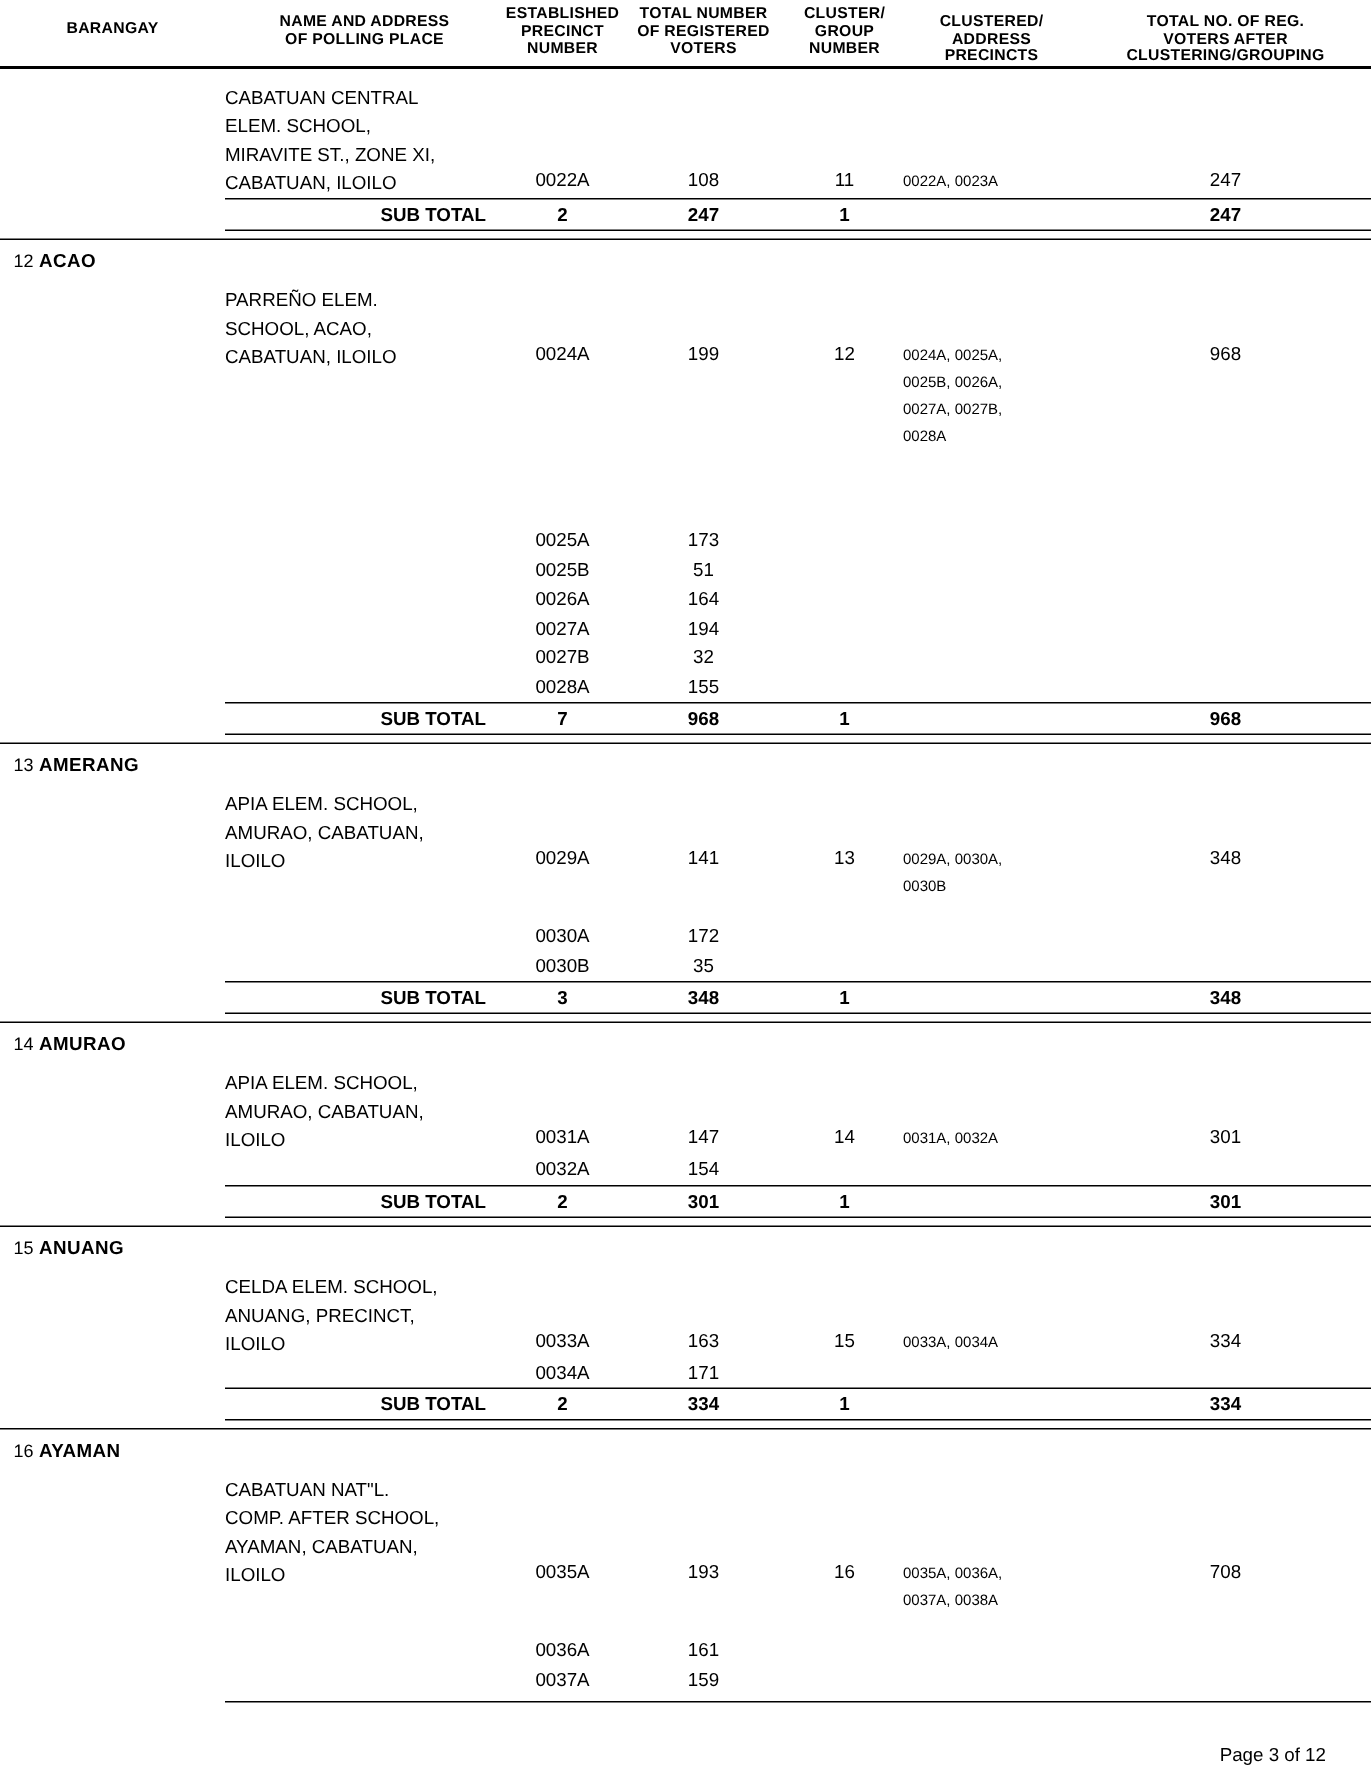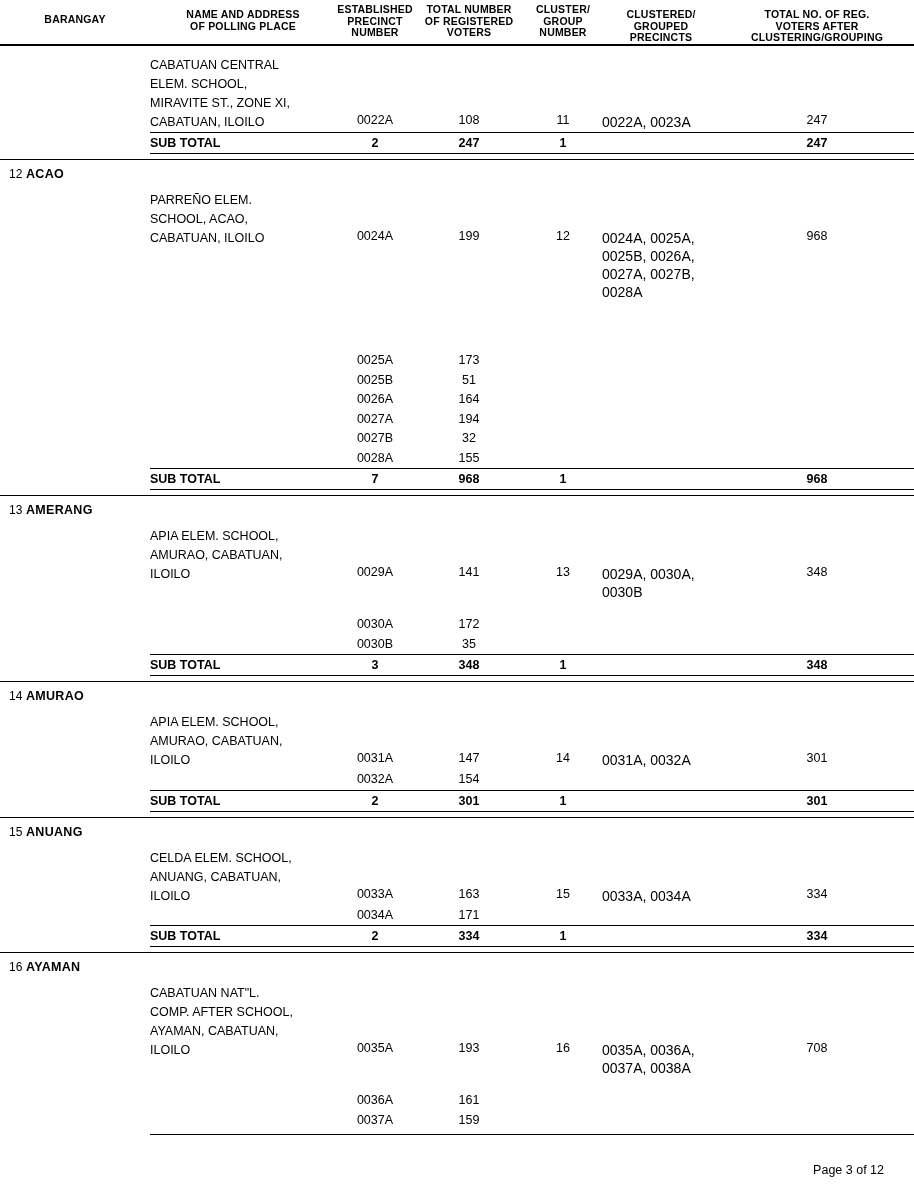--- a/index.html
+++ b/index.html
@@ -73,21 +73,21 @@
   .c-place  {
     width: 186px;
     font-size: 12.5px;
     line-height: 19px;
     padding-left: 0px;
     box-sizing: border-box;
   }
   .c-prec   { width: 78px; font-size: 12.5px; text-align: center; }
   .c-voters { width: 110px; font-size: 12.5px; text-align: center; }
   .c-clus   { width: 78px; font-size: 12.5px; text-align: center; }
-  .c-grp    { width: 118px; font-size: 14px; line-height: 18px; }
+  .c-grp    { width: 118px; font-size: 10px; line-height: 18px; }
   .c-total  { width: 194px; font-size: 12.5px; text-align: center; }
   .place-line { white-space: nowrap; }
 
   
   .pline {
     display: flex;
     line-height: 19.5px;
   }
   .pline .c-prec { text-align: center; }
   .pline .c-voters { text-align: center; }
@@ -99,20 +99,21 @@
     font-weight: bold;
     border-top: 1.5px solid #000;
     border-bottom: 1.5px solid #000;
     margin-left: 150px;
     width: 764px;
     box-sizing: border-box;
     padding: 3px 0 3px 0;
   }
   .subtotal-row .st-label {
     width: 186px;
+    text-align: right;
     padding-right: 12px;
     box-sizing: border-box;
   }
   .subtotal-row .st-prec   { width: 78px; text-align: center; }
   .subtotal-row .st-voters { width: 110px; text-align: center; }
   .subtotal-row .st-clus   { width: 78px; text-align: center; }
   .subtotal-row .st-grp    { width: 118px; }
   .subtotal-row .st-total  { width: 194px; text-align: center; }
 
   .hr-full {
@@ -158,21 +159,21 @@
       <div>OF REGISTERED</div>
       <div>VOTERS</div>
     </div>
     <div class="hcell h-clus">
       <div>CLUSTER/</div>
       <div>GROUP</div>
       <div>NUMBER</div>
     </div>
     <div class="hcell h-grp">
       <div>CLUSTERED/</div>
-      <div>GROUPED</div>
+      <div>ADDRESS</div>
       <div>PRECINCTS</div>
     </div>
     <div class="hcell h-total">
       <div>TOTAL NO. OF REG.</div>
       <div>VOTERS AFTER</div>
       <div>CLUSTERING/GROUPING</div>
     </div>
   </div>
 
   <div id="body-root">
@@ -418,21 +419,21 @@
       <hr class="hr-full" style="margin-top: 5px;">
       <div class="entry-block">
         <div class="brgy-row">
           <div class="brgy-num">15</div>
           <div class="brgy-name">ANUANG</div>
         </div>
         <div class="data-row">
           <div class="c-brgy"></div>
           <div class="c-place" style="padding-top: 10px;">
             <div class="place-line">CELDA ELEM. SCHOOL,</div>
-            <div class="place-line">ANUANG, CABATUAN,</div>
+            <div class="place-line">ANUANG, PRECINCT,</div>
             <div class="place-line">ILOILO</div>
           </div>
           <div class="c-prec" style="padding-top: 48px;">
             <div>0033A</div>
           </div>
           <div class="c-voters" style="padding-top: 48px;">
             <div>163</div>
           </div>
           <div class="c-clus" style="padding-top: 48px;">
             <div>15</div>

